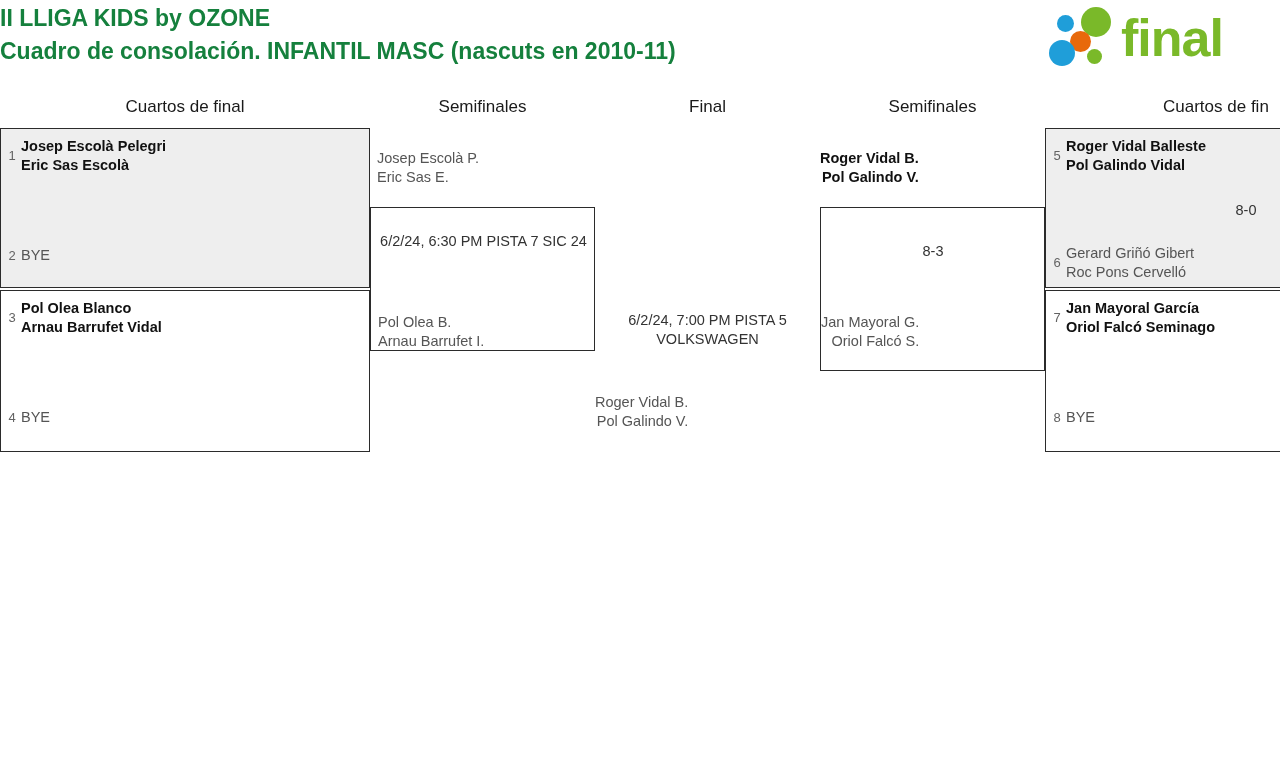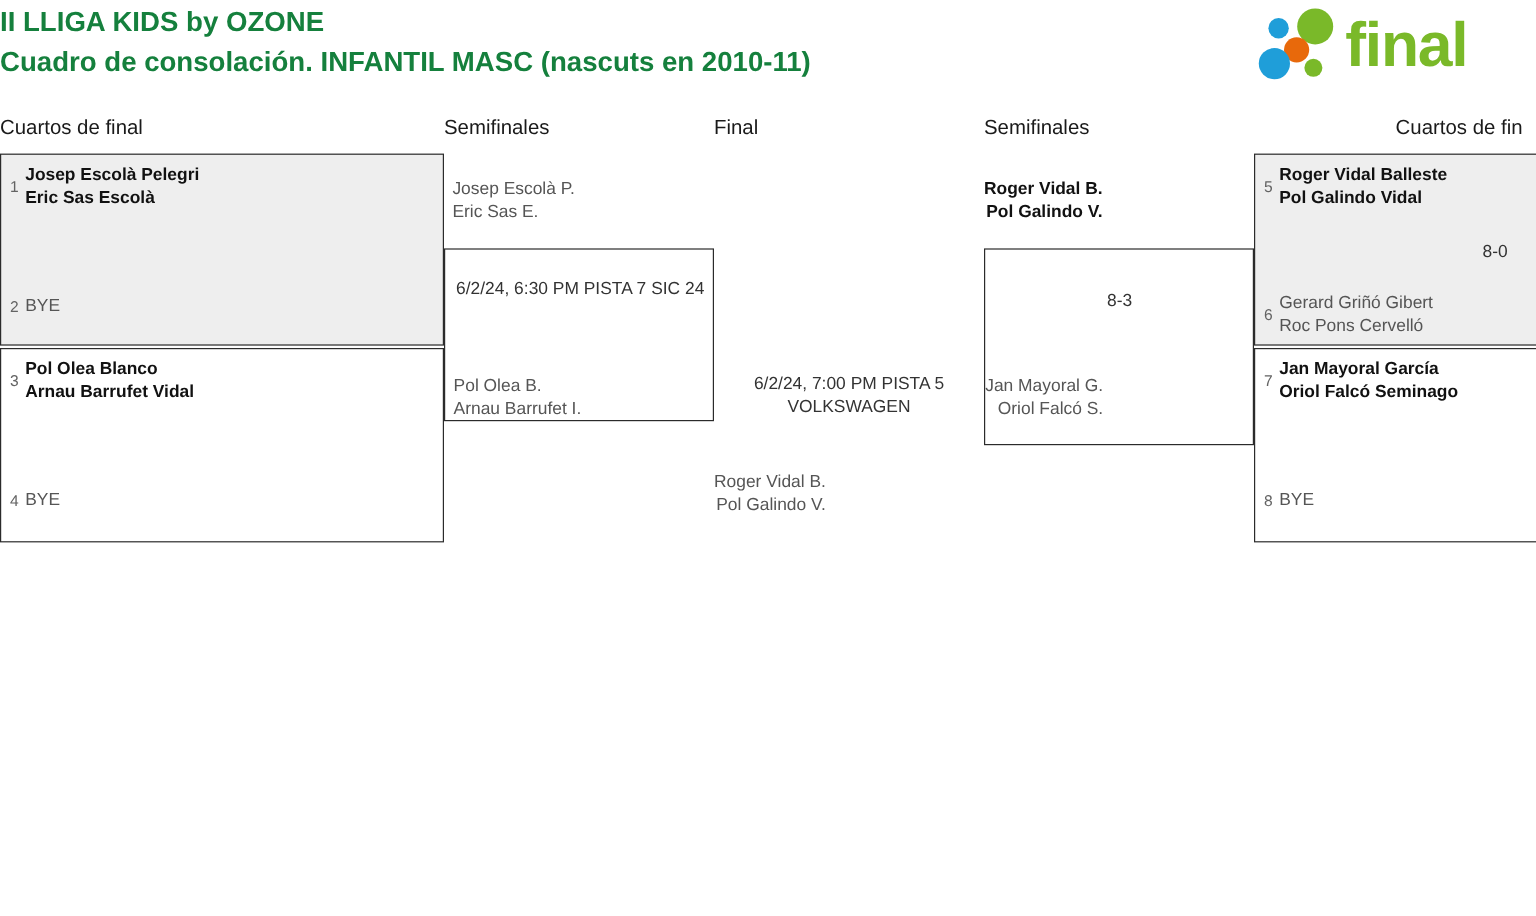--- a/index.html
+++ b/index.html
@@ -64,21 +64,21 @@
     letter-spacing: -1px;
     line-height: 60px;
   }
 
   
   .round-header {
     position: absolute;
     top: 96px;
     font-size: 17px;
     color: #1a1a1a;
-    text-align: left;
+    text-align: center;
     white-space: nowrap;
     line-height: 22px;
   }
   .rh-0 { left: 0px;    width: 370px; }
   .rh-1 { left: 370px;  width: 225px; }
   .rh-2 { left: 595px;  width: 225px; }
   .rh-3 { left: 820px;  width: 225px; }
   .rh-4 { left: 1045px; width: 370px; text-align: left; padding-left: 118px; box-sizing: border-box; }
 
   

